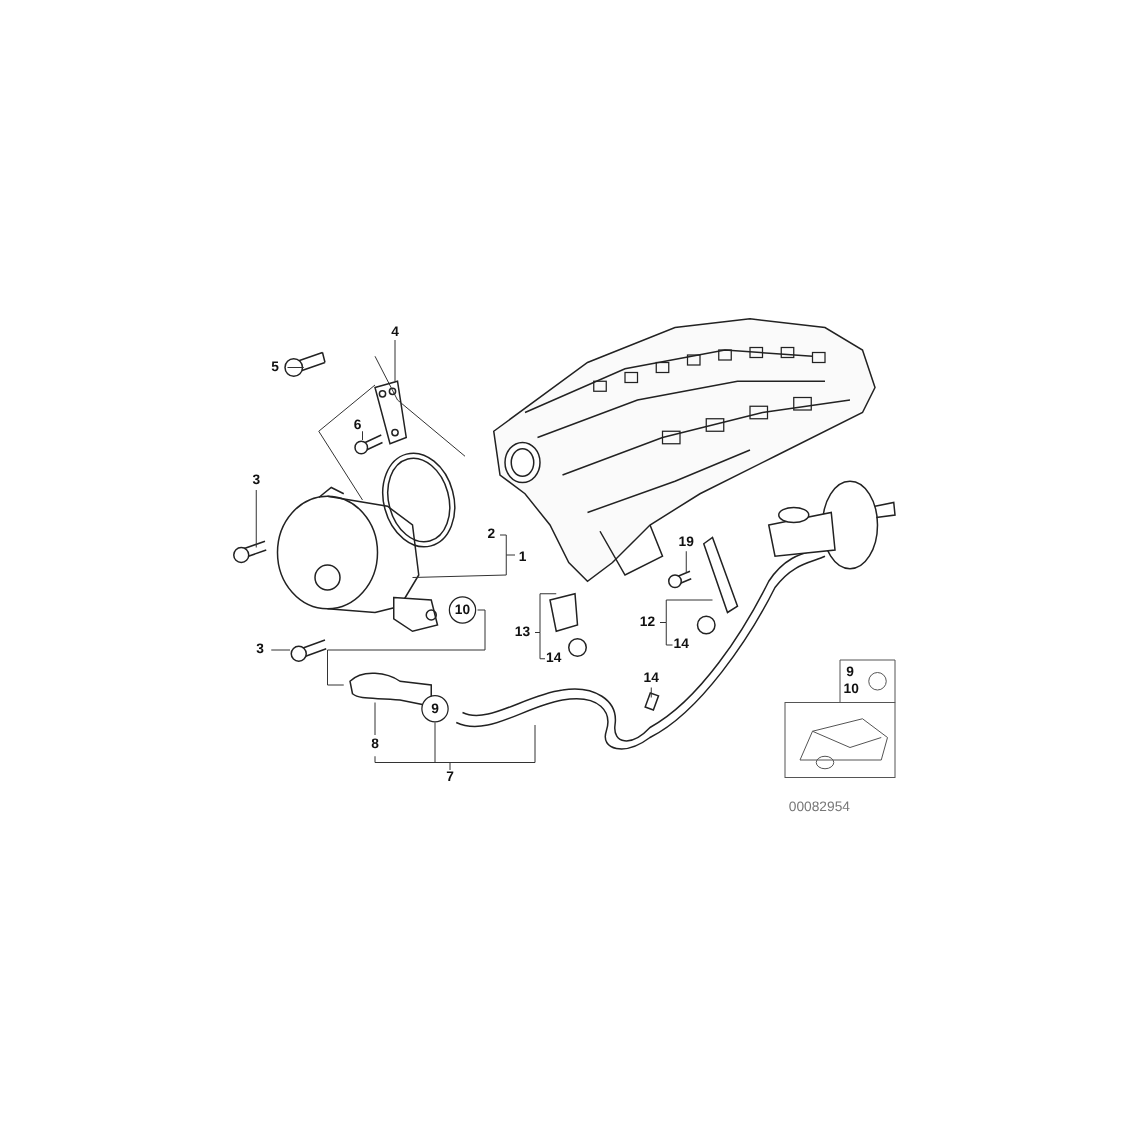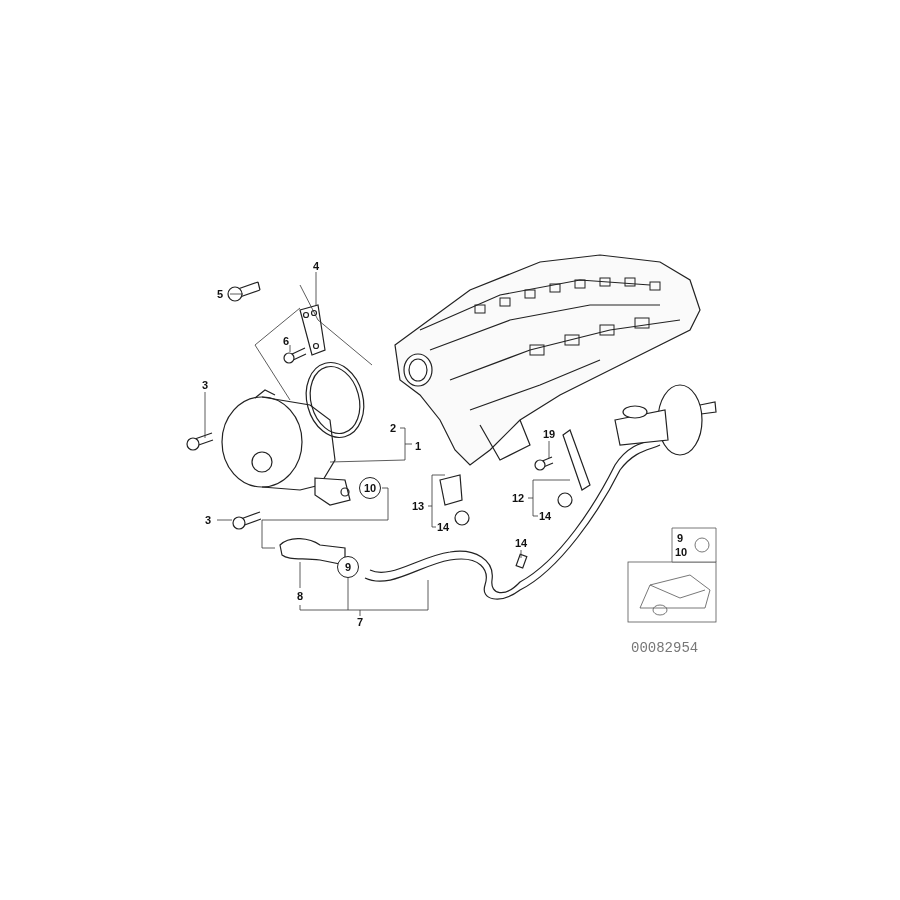--- a/index.html
+++ b/index.html
@@ -1,20 +1,20 @@
 <!DOCTYPE html>
 <html><head>
 <meta charset="utf-8">
 <style>
   html, body { margin:0; padding:0; background:#ffffff; }
   body { width:900px; height:900px; position:relative; overflow:hidden; font-family:"Liberation Sans", sans-serif; }
   #diagram { position:absolute; left:0; top:0; width:900px; height:900px; }
   .lbl { position:absolute; font-family:"Liberation Sans", sans-serif; font-weight:bold; font-size:11px; color:#111; line-height:1; transform:translate(-50%,-50%); white-space:nowrap; }
   .circ { position:absolute; width:20px; height:20px; border:1.3px solid #222; border-radius:50%; background:#fff; display:flex; align-items:center; justify-content:center; font-weight:bold; font-size:11px; color:#111; transform:translate(-50%,-50%); }
-  .ref { position:absolute; left:631px; top:640px; font-size:14px; color:#777; font-family:Liberation Mono, monospace; }
+  .ref { position:absolute; left:631px; top:640px; font-size:11px; color:#777; font-family:Liberation Sans, sans-serif; }
 </style>
 </head>
 <body>
 
 <div id="diagram">
   <svg width="900" height="900" viewBox="0 0 900 900">
     <g fill="none" stroke="#222" stroke-width="1.2">
 
       <g>
         <path d="M395 345 L470 290 L540 262 L600 255 L660 262 L690 280 L700 310 L690 330 L620 365 L560 395 L520 420 L490 450 L470 465 L455 450 L440 420 L420 395 L400 380 Z" fill="#fafafa"></path>

